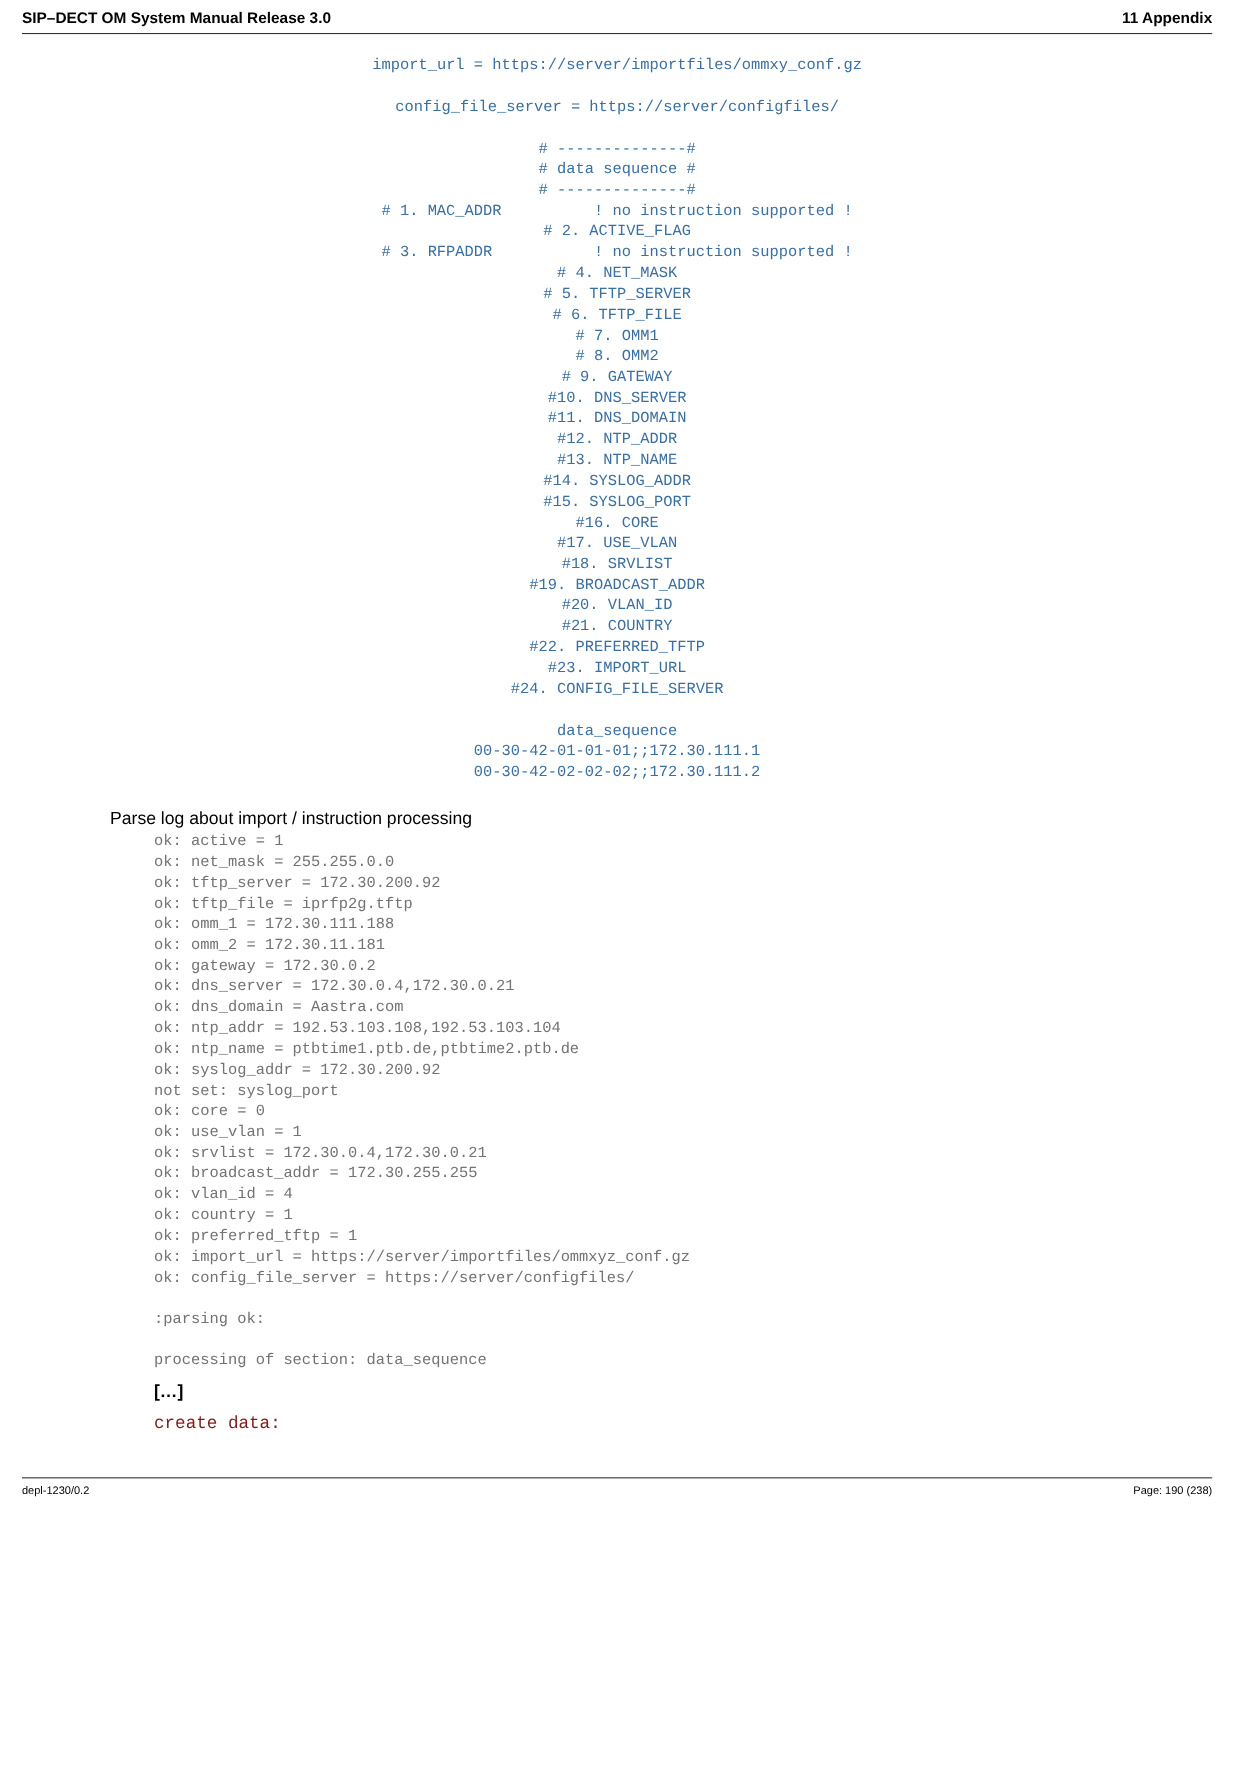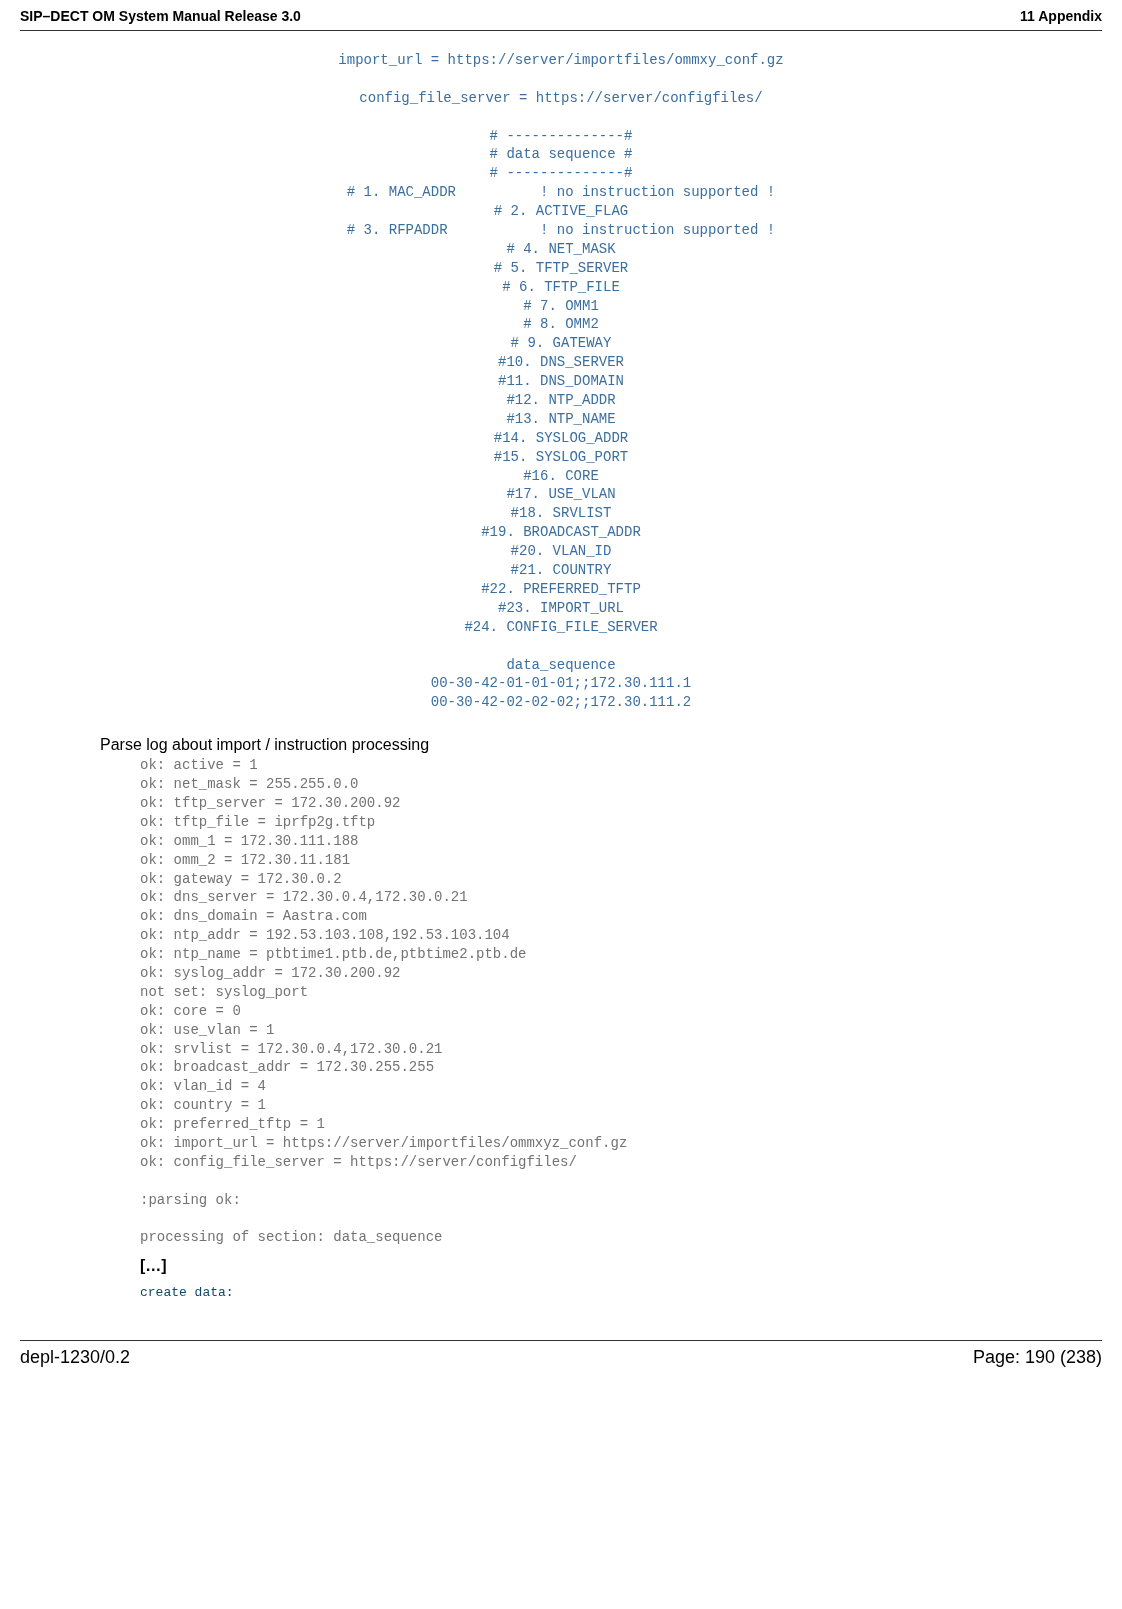--- a/index.html
+++ b/index.html
@@ -52,34 +52,34 @@
     .ellipsis {
       font-family: Arial, Helvetica, sans-serif;
       font-weight: bold;
       color: #000;
       margin-left: 0;
       margin-top: 10px;
       margin-bottom: 10px;
     }
     .create-data {
       font-family: "Courier New", Courier, monospace;
-      font-size: 13px;
-      color: #0c4a6e;
+      font-size: 16px;
+      color: #7f1d1d;
       margin-left: 0;
     }
     .footer-rule {
       border: none;
       border-top: 1px solid #333;
       margin: 40px 20px 6px 20px;
     }
     .page-footer {
       display: flex;
       justify-content: space-between;
       padding: 0 20px 12px 20px;
-      font-size: 18px;
+      font-size: 10px;
     }
   </style>
 </head>
 <body>
 
 <div class="page-header">
   <span>SIP–DECT OM System Manual Release 3.0</span>
   <span>11 Appendix</span>
 </div>
 <hr class="header-rule">

